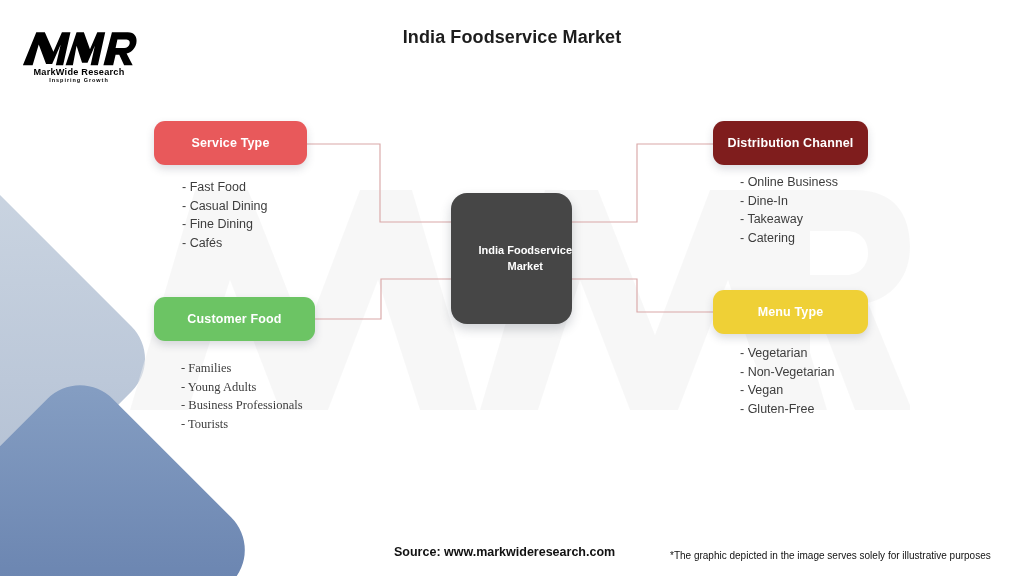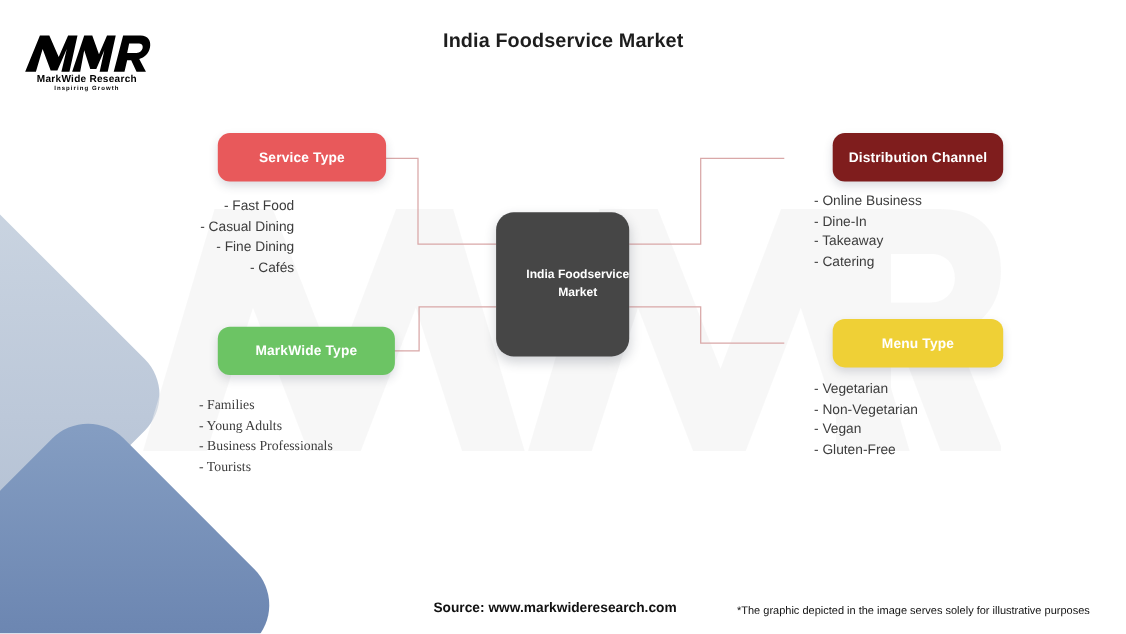--- a/index.html
+++ b/index.html
@@ -96,21 +96,20 @@
     display: flex;
     align-items: center;
     justify-content: center;
     border-radius: 11px;
     box-shadow: 0 4px 9px rgba(40,50,70,0.17);
     color: #ffffff;
     font-size: 12.5px;
     font-weight: bold;
     letter-spacing: 0.15px;
     text-align: center;
-    margin-left: 44px;
   }
   .node-service      { left: 154px; top: 121px; width: 153px; height: 44px; }
   .node-customer     { left: 154px; top: 297px; width: 161px; height: 44px; }
   .node-distribution { left: 713px; top: 121px; width: 155px; height: 44px; }
   .node-menu         { left: 713px; top: 290px; width: 155px; height: 44px; }
 
   .node-center {
     position: absolute;
     left: 451px;
     top: 193px;
@@ -131,21 +130,21 @@
 
   
   .items {
     position: absolute;
     font-size: 12.5px;
     color: #3d3d3d;
     line-height: 1.48;
     white-space: nowrap;
   }
   .items div { margin: 0; padding: 0; }
-  .items-service      { left: 182px; top: 178px; text-align: right; }
+  .items-service      { left: 182px; top: 178px; }
   .items-customer     { left: 181px; top: 359px; font-family: Liberation Serif, serif; }
   .items-distribution { left: 740px; top: 173px; }
   .items-menu         { left: 740px; top: 344px; }
 
   
   .footer-source {
     position: absolute;
     left: 394px;
     top: 545px;
     font-size: 12.5px;
@@ -205,21 +204,21 @@
       <path d="M572 222 L637 222 L637 144 L713 144"></path>
 
       <path d="M572 279 L637 279 L637 312 L713 312"></path>
     </g>
   </svg>
 
   <div class="node node-service" style="background: rgb(232, 89, 91);">Service Type</div>
 
   <div class="node node-distribution" style="background: #7f1d1d;">Distribution Channel</div>
 
-  <div class="node node-customer" style="background: rgb(108, 196, 100);">MarkWide Type</div>
+  <div class="node node-customer" style="background: rgb(108, 196, 100);">Customer Food</div>
 
   <div class="node node-menu" style="background: rgb(239, 208, 54);">Menu Type</div>
 
   <div class="node-center">
     <span><span>India Foodservice</span><br><span>Market</span></span>
   </div>
 
   <div class="items items-service">
       <div>- Fast Food</div>
       <div>- Casual Dining</div>

